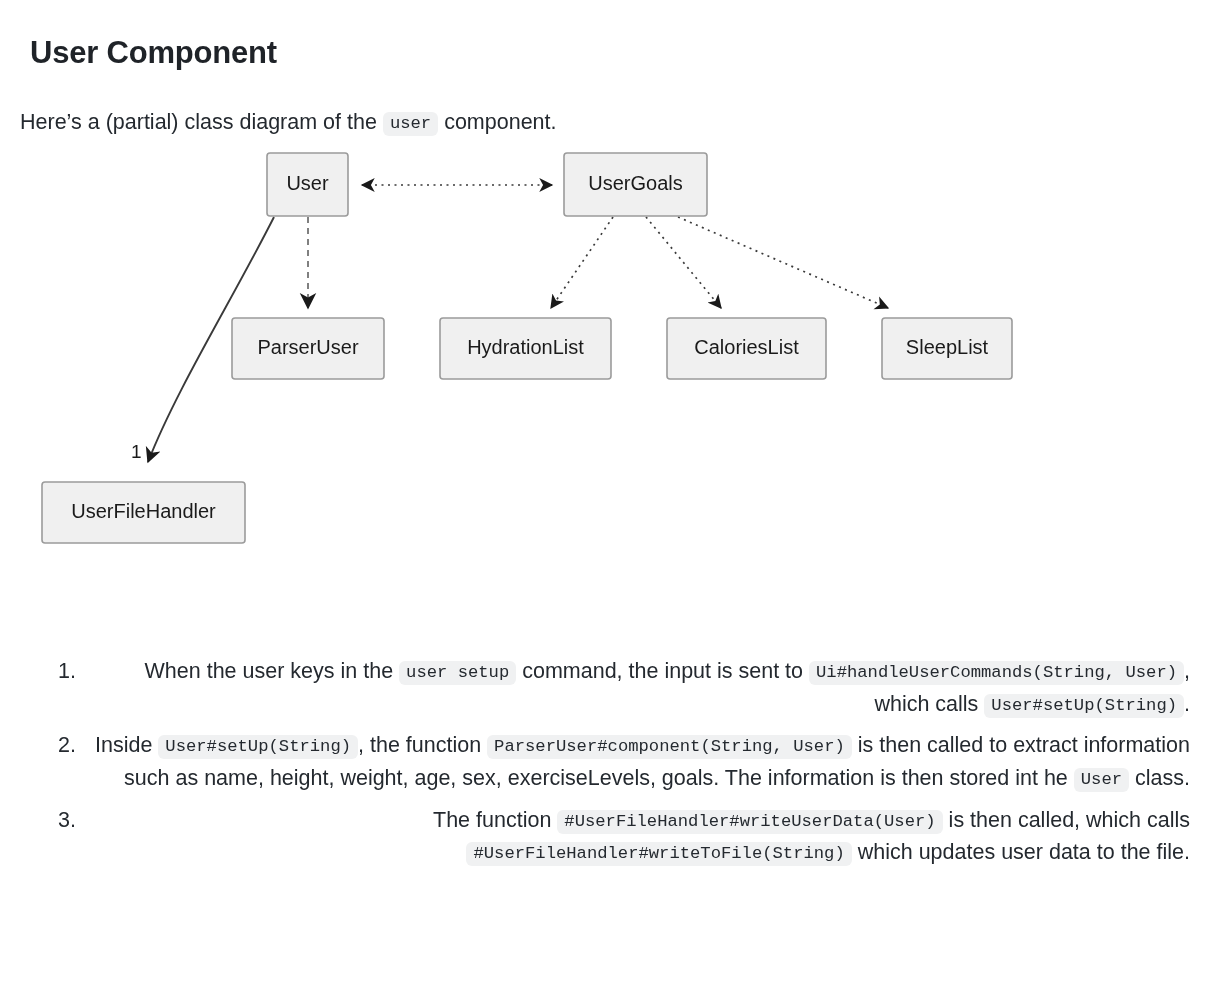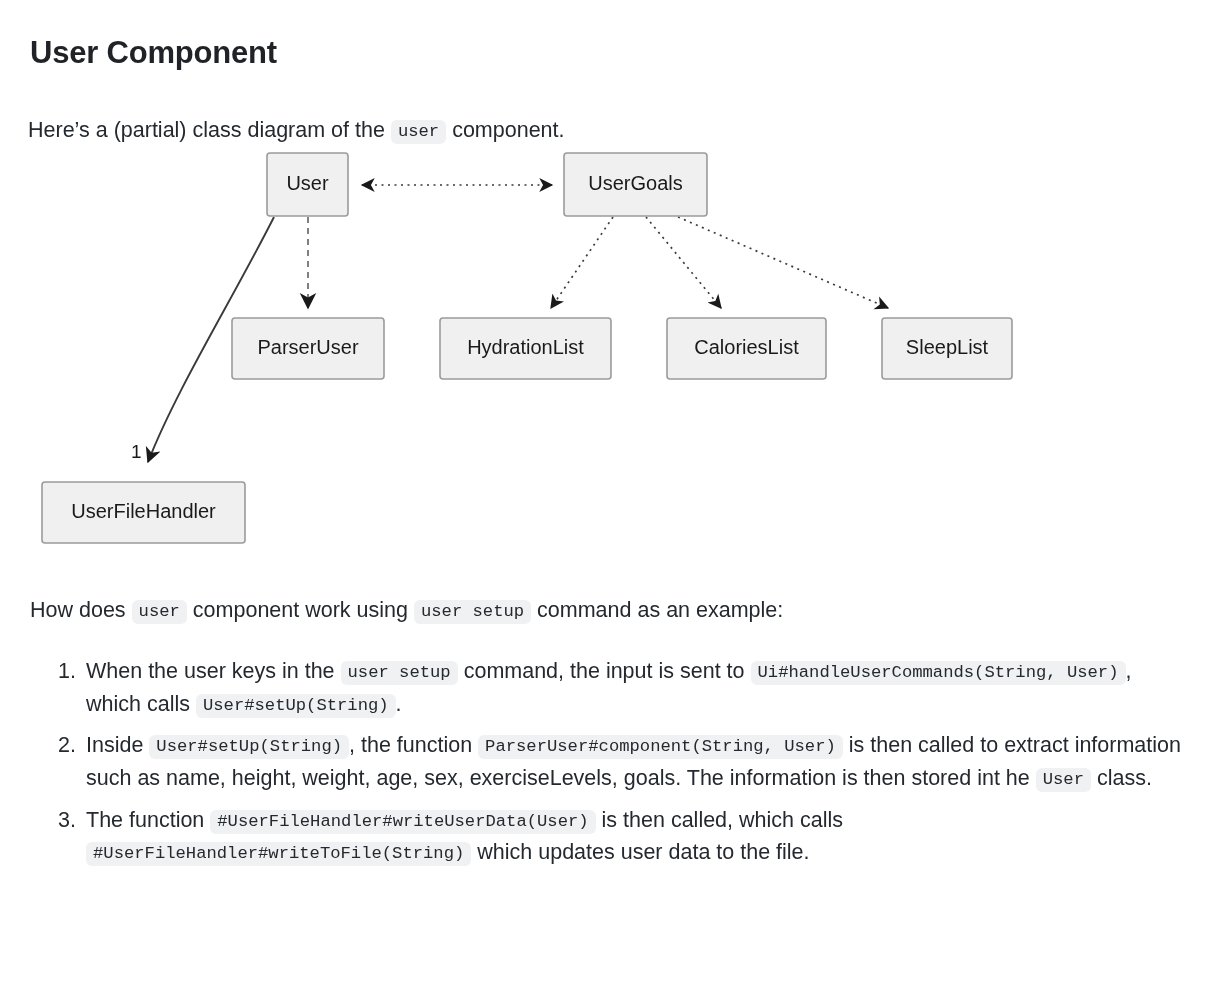--- a/index.html
+++ b/index.html
@@ -37,21 +37,21 @@
   }
 
   
   .para {
     position: absolute;
     margin: 0;
     font-size: 21.5px;
     line-height: 1.5;
     color: #24292f;
   }
-  .para-intro { left: 28px; top: 106px; margin-top: 8px; }
+  .para-intro { left: 20px; top: 106px; }
   .para-how   { left: 30px; top: 594px; }
 
   
   code.chip {
     font-family: "Liberation Mono", "DejaVu Sans Mono", monospace;
     background: #f0f1f2;
     color: #24292f;
     border-radius: 6px;
     padding: 2px 7px 3px 7px;
     font-size: 0.80em;
@@ -110,20 +110,21 @@
   .steps {
     position: absolute;
     left: 30px;
     top: 655px;
     width: 1160px;
     margin: 0;
     padding-left: 52px;
     font-size: 21.5px;
     line-height: 1.52;
     color: #24292f;
+    text-align: right;
   }
   .steps > li {
     margin: 0 0 9px 0;
     padding-left: 4px;
   }
   .steps > li::marker { color: #24292f; }
 </style>
 </head>
 <body>
 
@@ -216,27 +217,20 @@
         <text class="node-label" x="947" y="209">SleepList</text>
       </g>
 
       <g>
         <rect class="node-box" x="42" y="342" width="203" height="61"></rect>
         <text class="node-label" x="143.5" y="373">UserFileHandler</text>
       </g>
     </svg>
   </div>
 
-  <p class="para para-how">
-    <span>How does</span>
-    <code class="chip">user</code>
-    <span>component work using</span>
-    <code class="chip">user setup</code>
-    <span>command as an example:</span>
-  </p>
 
   <ol class="steps">
     <li>When the user keys in the <code class="chip">user setup</code> command, the input is sent to <code class="chip">Ui#handleUserCommands(String, User)</code>, which calls <code class="chip">User#setUp(String)</code>.</li>
     <li>Inside <code class="chip">User#setUp(String)</code>, the function <code class="chip">ParserUser#component(String, User)</code> is then called to extract information such as name, height, weight, age, sex, exerciseLevels, goals. The information is then stored int he <code class="chip">User</code> class.</li>
     <li>The function <code class="chip">#UserFileHandler#writeUserData(User)</code> is then called, which calls <code class="chip">#UserFileHandler#writeToFile(String)</code> which updates user data to the file.</li>
   </ol>
 
 </div>
 
 </body></html>

